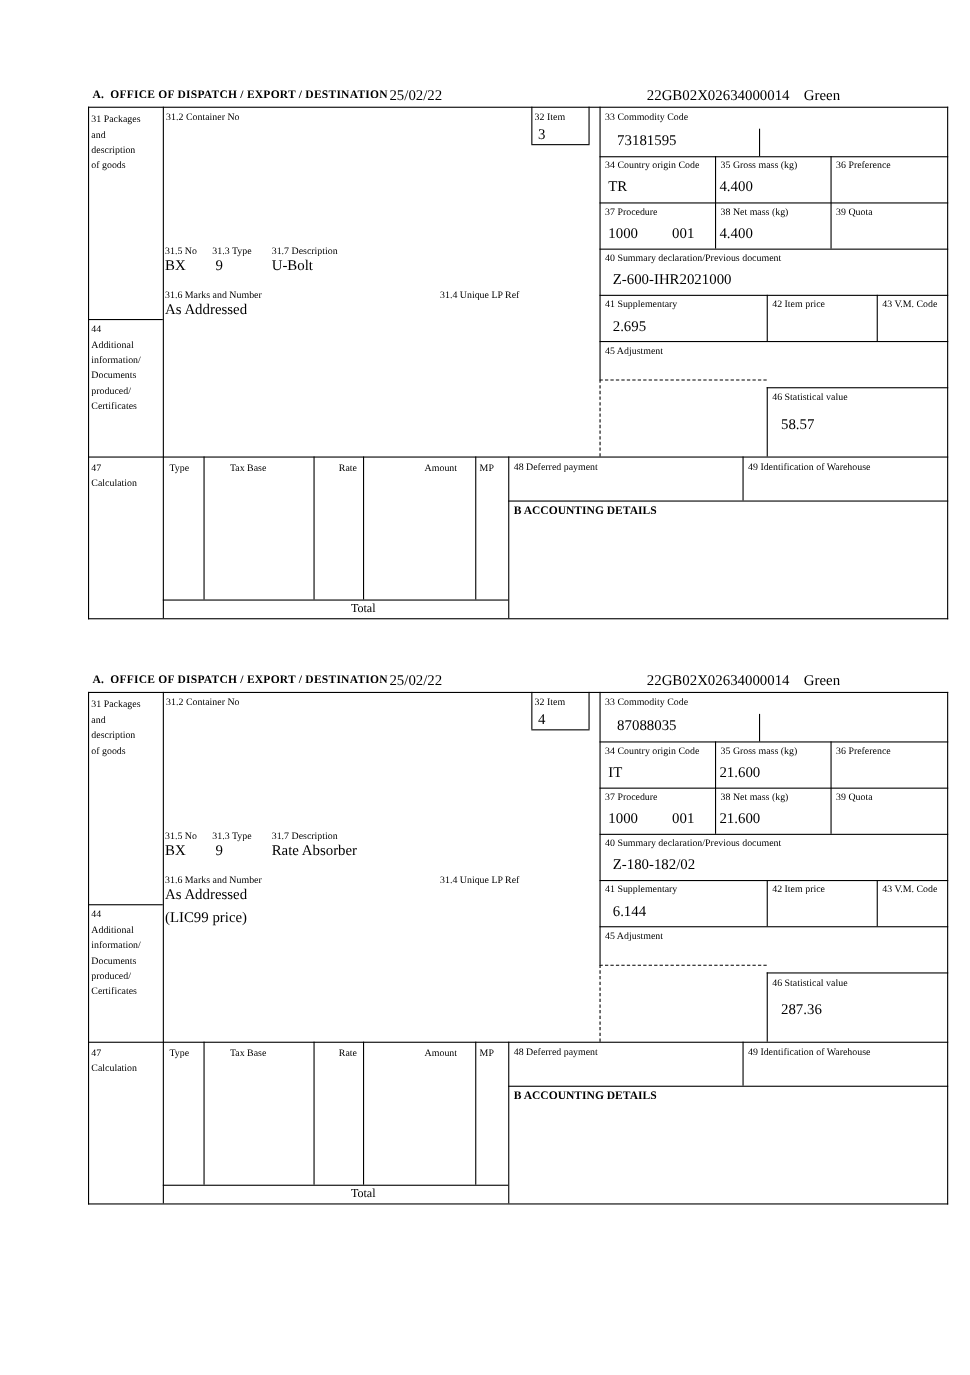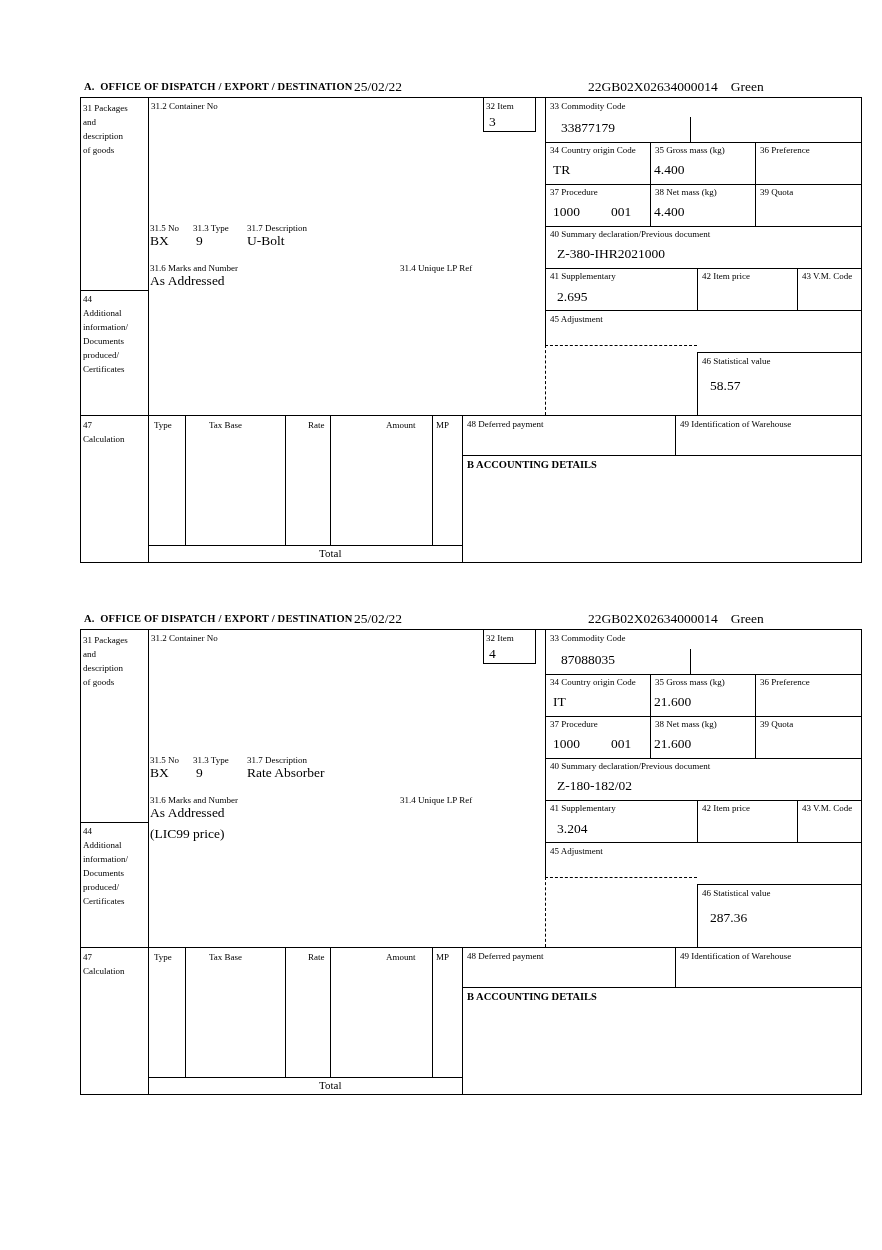--- a/index.html
+++ b/index.html
@@ -113,30 +113,30 @@
     <div class="lbl" style="left:129px;top:342px">Tax Base</div>
     <div class="lbl" style="left:228px;top:342px">Rate</div>
     <div class="lbl" style="left:306px;top:342px">Amount</div>
     <div class="lbl" style="left:356px;top:342px">MP</div>
     <div class="lbl" style="left:387px;top:341px">48 Deferred payment</div>
     <div class="lbl" style="left:600px;top:341px">49 Identification of Warehouse</div>
     <div class="acct" style="left:387px;top:381px">B ACCOUNTING DETAILS</div>
     <div class="total" style="left:239px;top:469px">Total</div>
 
     <div class="val" style="left:409px;top:36px">3</div>
-    <div class="val" style="left:481px;top:42px">33877179</div>
+    <div class="val" style="left:481px;top:42px">73181595</div>
     <div class="val" style="left:473px;top:84px">TR</div>
     <div class="val" style="left:574px;top:84px">4.400</div>
     <div class="val" style="left:473px;top:126px">1000</div>
     <div class="val" style="left:531px;top:126px">001</div>
     <div class="val" style="left:574px;top:126px">4.400</div>
     <div class="val" style="left:70px;top:155px">BX</div>
     <div class="val" style="left:116px;top:155px">9</div>
     <div class="val" style="left:167px;top:155px">U-Bolt</div>
-    <div class="val" style="left:477px;top:168px">Z-380-IHR2021000</div>
+    <div class="val" style="left:477px;top:168px">Z-600-IHR2021000</div>
     <div class="val" style="left:70px;top:195px">As Addressed</div>
     <div class="val" style="left:70px;top:216px"></div>
     <div class="val" style="left:477px;top:211px">2.695</div>
     <div class="val" style="left:630px;top:300px">58.57</div>
 
   </section>
 
   <section class="form-section">
 
     <span class="hdr-title" style="left:4px;top:3px">A.  OFFICE OF DISPATCH / EXPORT / DESTINATION</span>
@@ -228,18 +228,18 @@
     <div class="val" style="left:574px;top:84px">21.600</div>
     <div class="val" style="left:473px;top:126px">1000</div>
     <div class="val" style="left:531px;top:126px">001</div>
     <div class="val" style="left:574px;top:126px">21.600</div>
     <div class="val" style="left:70px;top:155px">BX</div>
     <div class="val" style="left:116px;top:155px">9</div>
     <div class="val" style="left:167px;top:155px">Rate Absorber</div>
     <div class="val" style="left:477px;top:168px">Z-180-182/02</div>
     <div class="val" style="left:70px;top:195px">As Addressed</div>
     <div class="val" style="left:70px;top:216px">(LIC99 price)</div>
-    <div class="val" style="left:477px;top:211px">3.204</div>
+    <div class="val" style="left:477px;top:211px">6.144</div>
     <div class="val" style="left:630px;top:300px">287.36</div>
 
   </section>
 </div>
 </div>
 
 </body></html>

